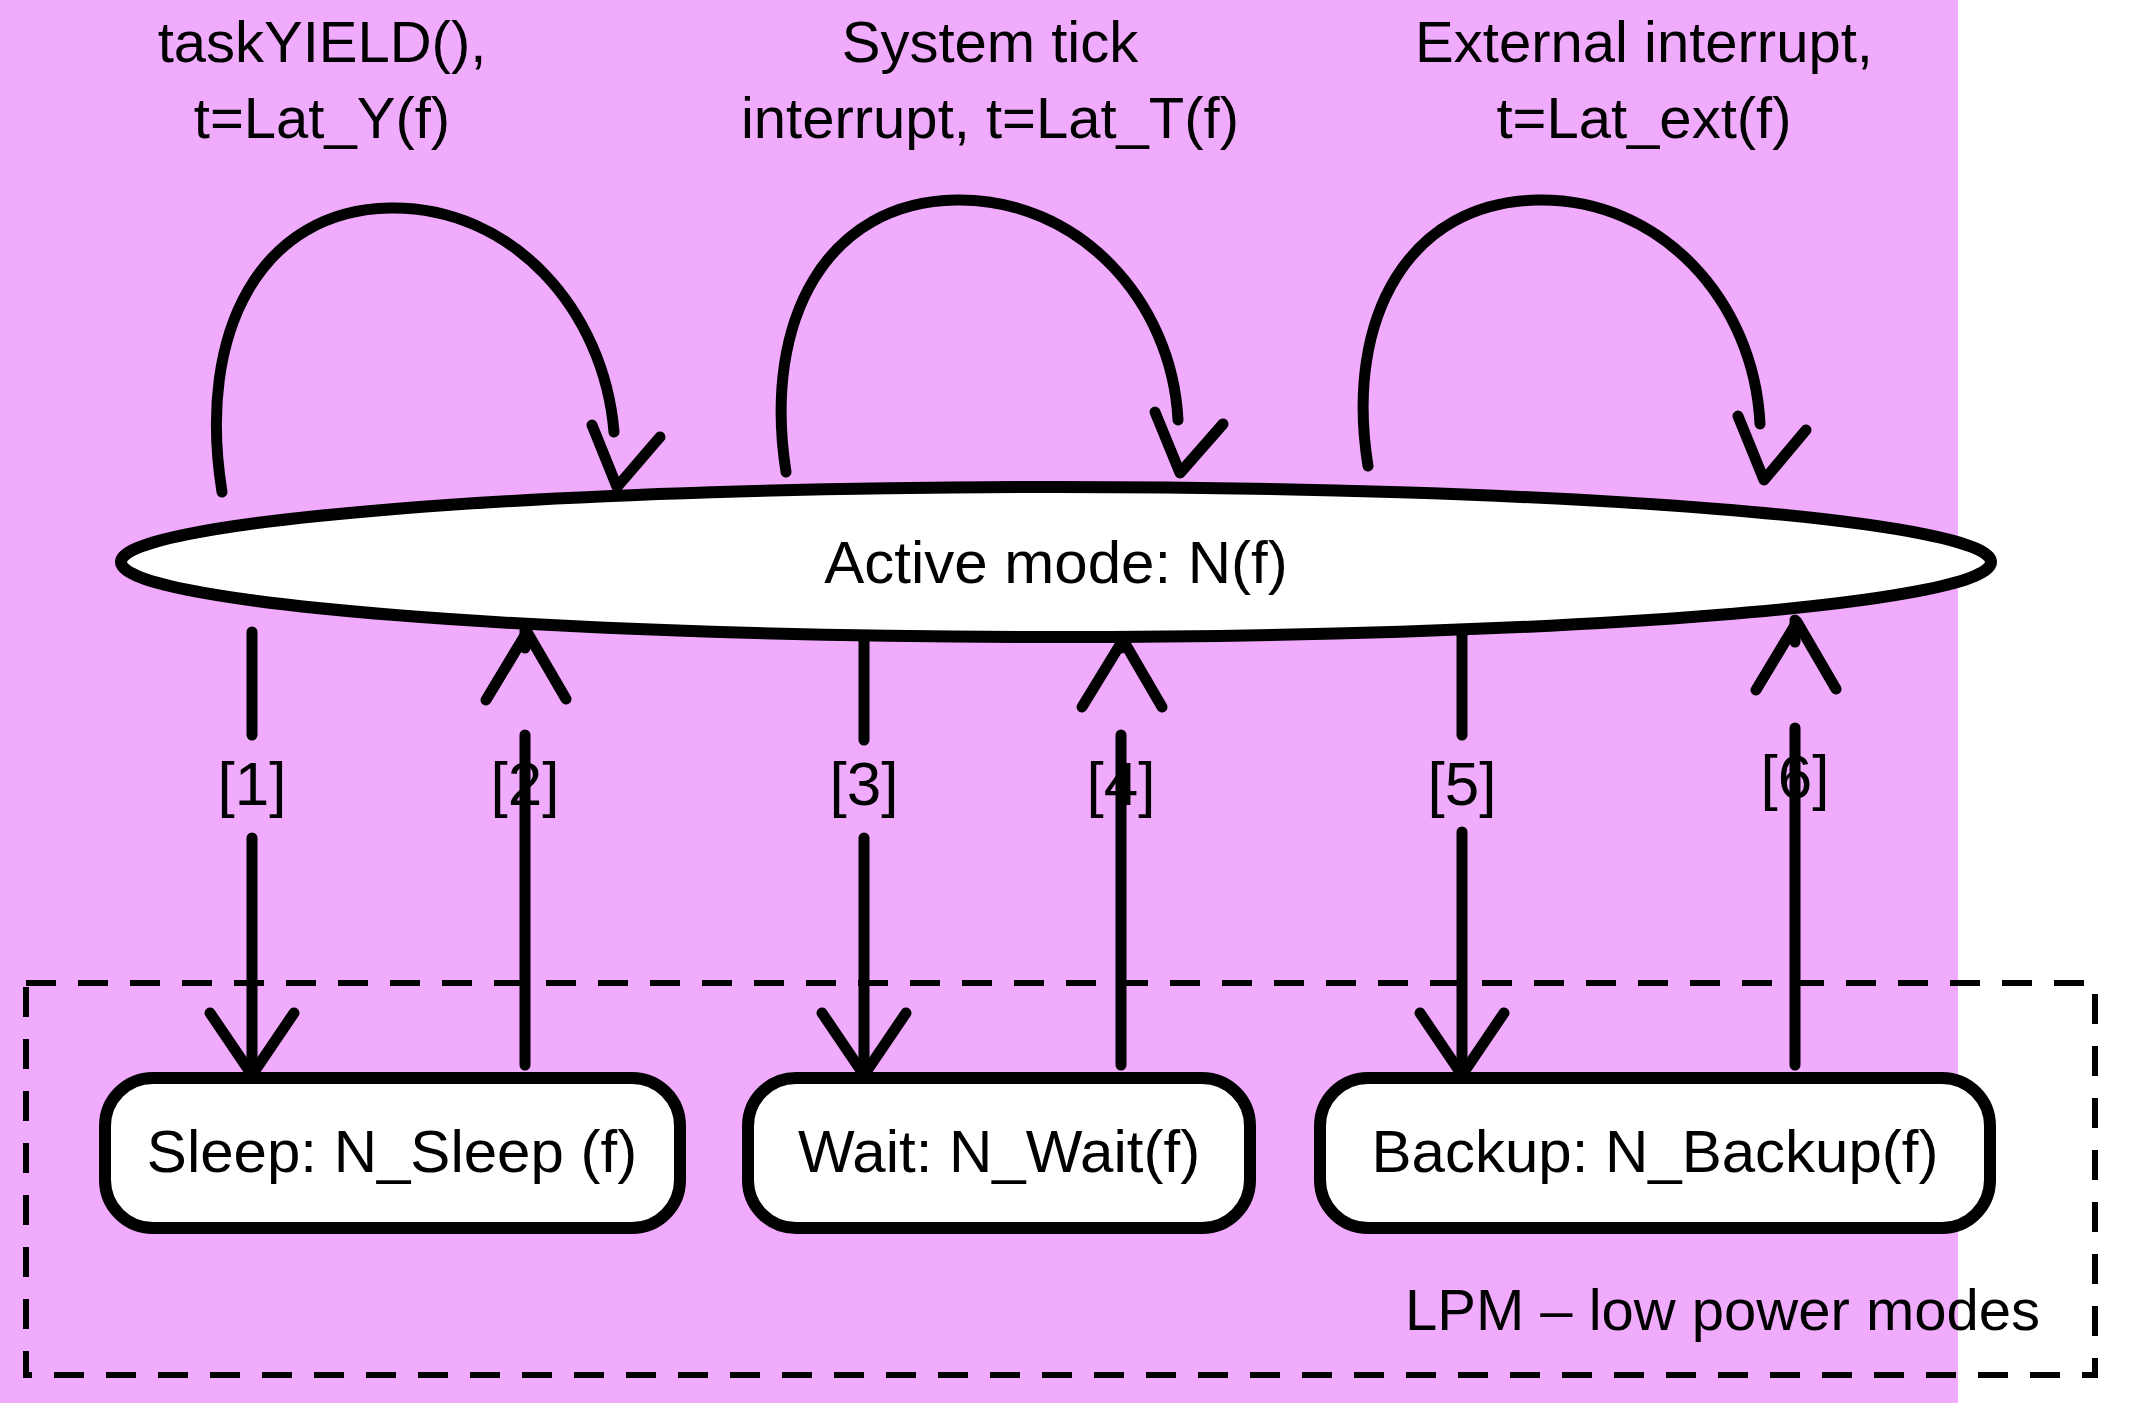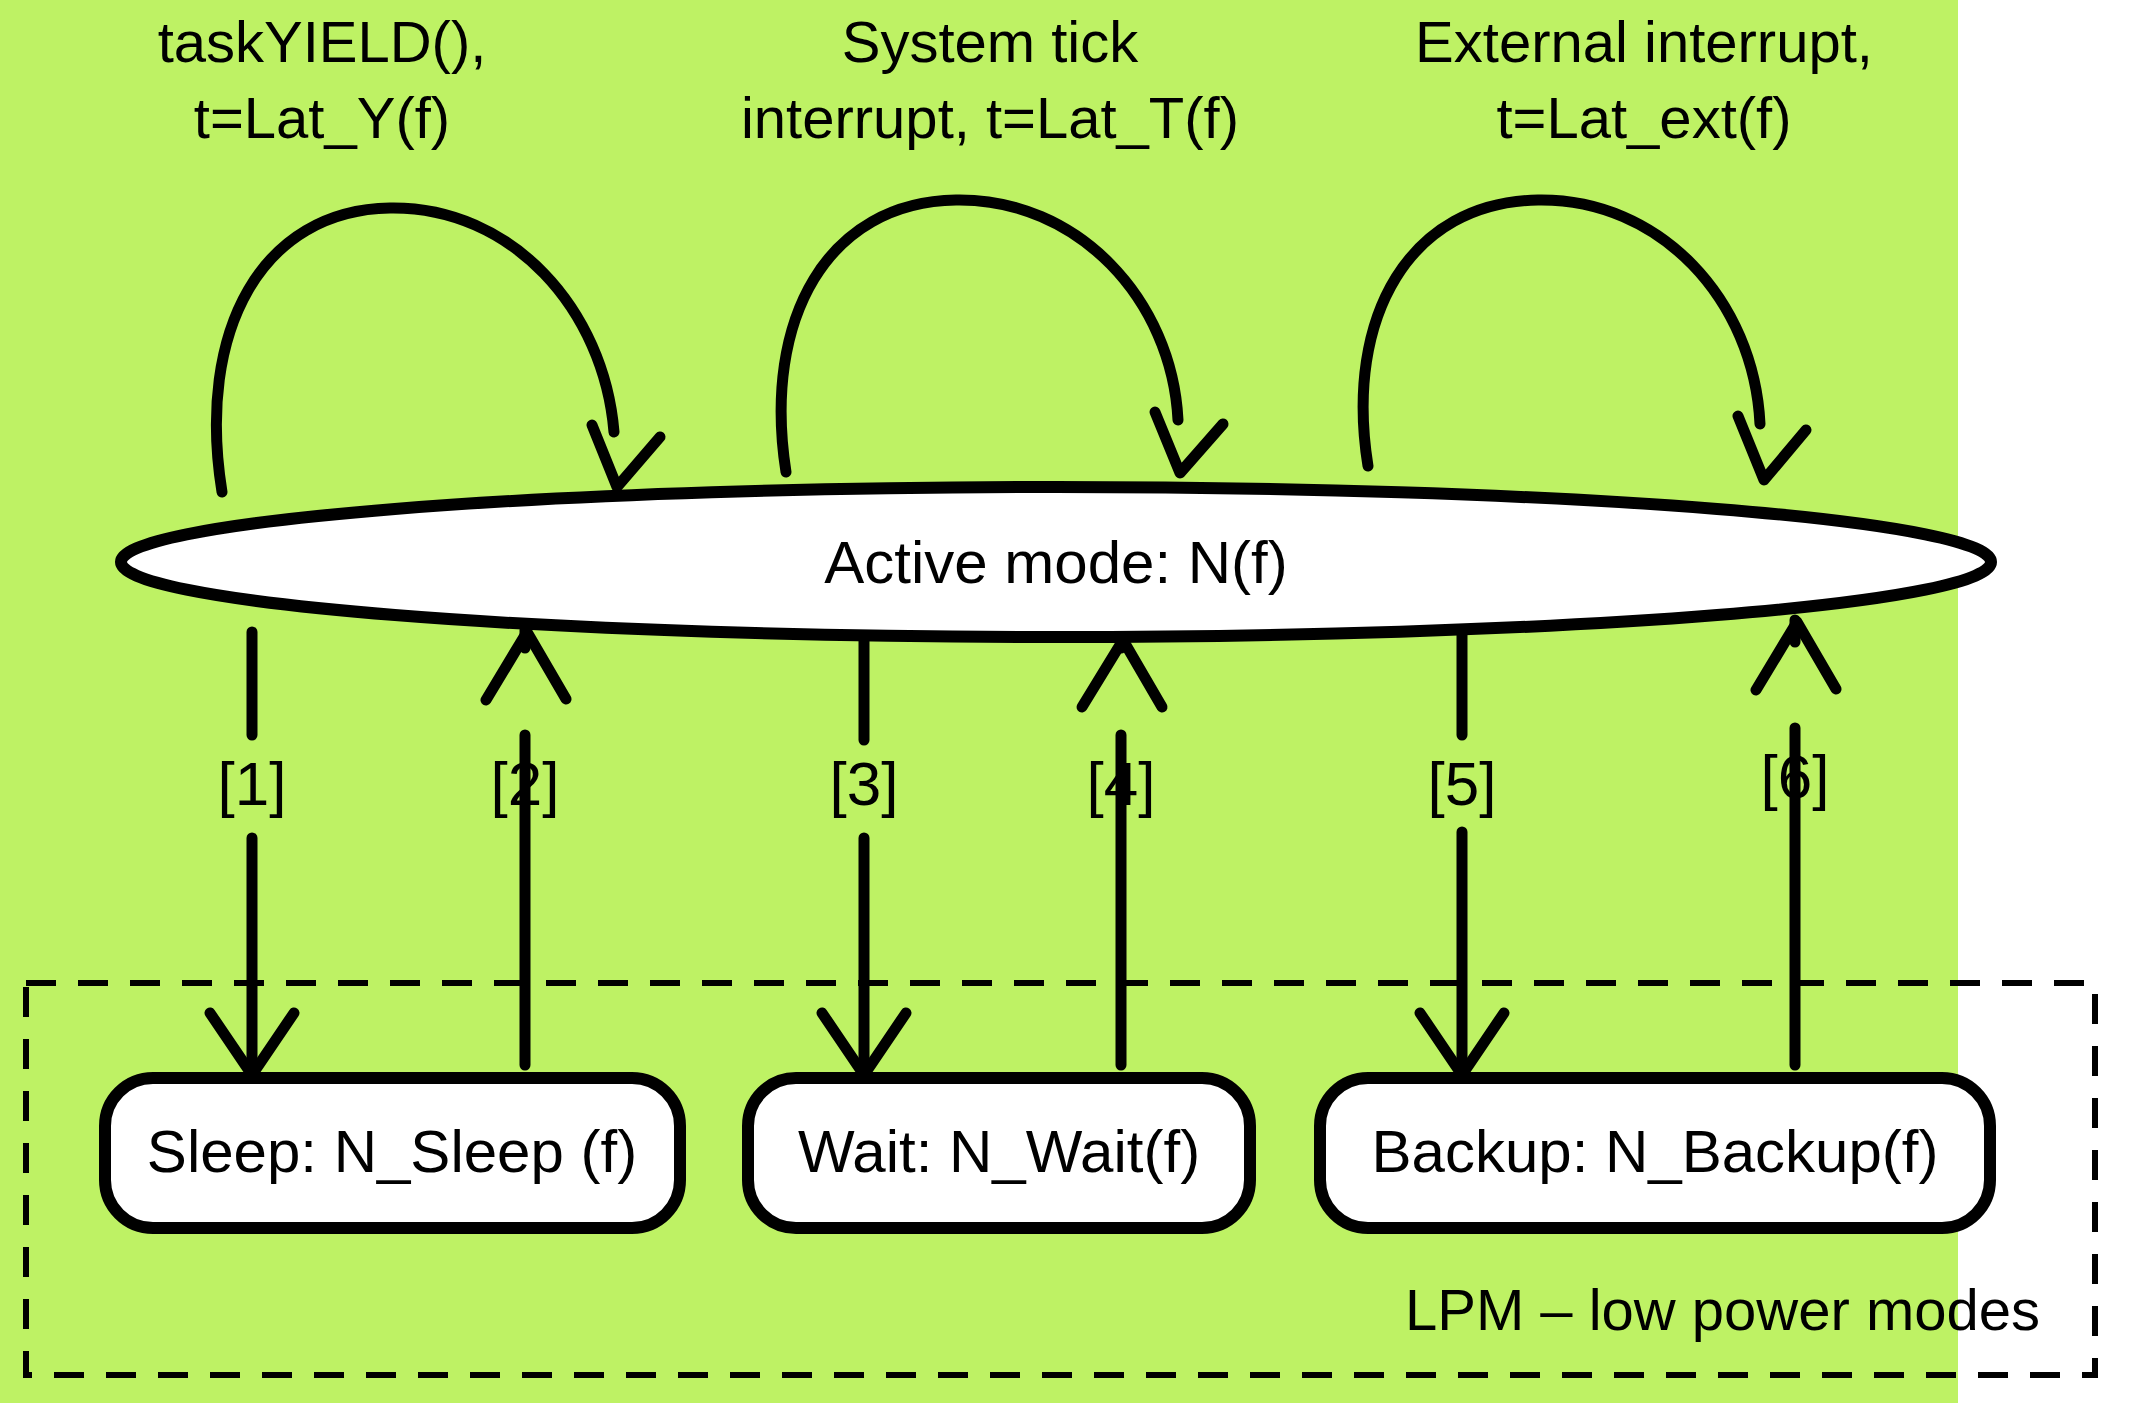--- a/index.html
+++ b/index.html
@@ -10,21 +10,21 @@
   body {
     width: 2134px;
     height: 1403px;
     font-family: "Liberation Sans", sans-serif;
     overflow: hidden;
   }
   #diagram-root {
     position: relative;
     width: 1958px;
     height: 1403px;
-    background: #bef264;
+    background: #f0abfc;
   }
   svg.diagram-canvas {
     position: absolute;
     top: 0;
     left: 0;
     width: 2134px;
     height: 1403px;
     display: block;
   }
   .stroke-shape {

